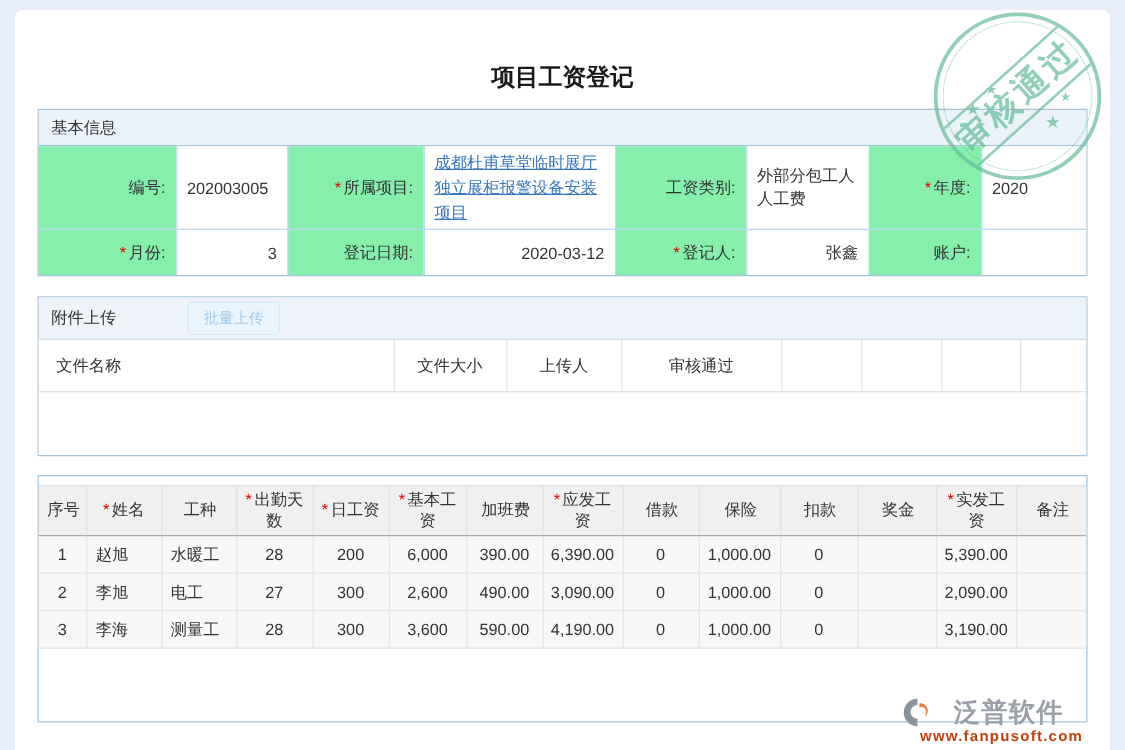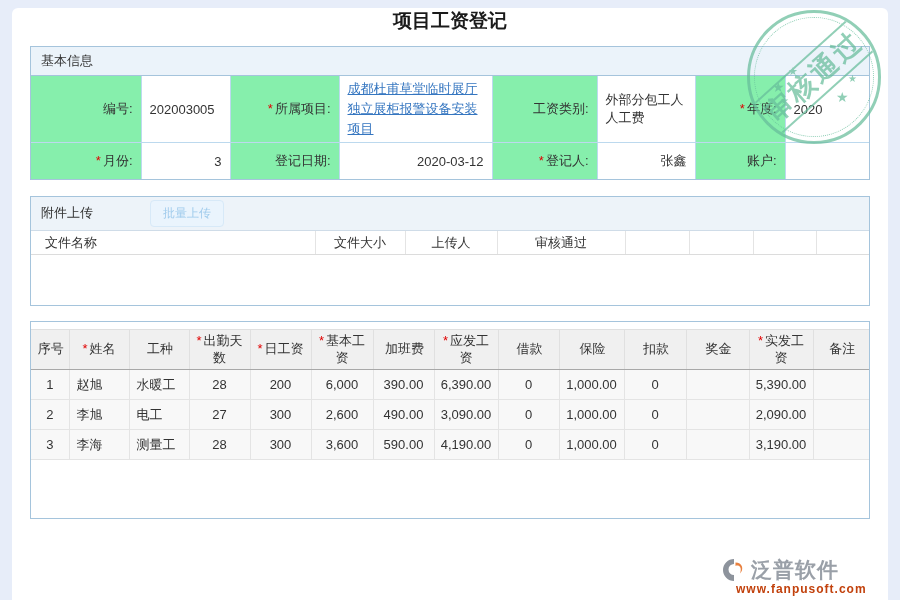--- a/index.html
+++ b/index.html
@@ -7,21 +7,21 @@
   body {
     background:#e7edf9;
     font-family:"Liberation Sans","DejaVu Sans",sans-serif;
     font-size:13px; color:#333;
   }
   .content {
     position:absolute; left:12px; right:12px; top:8px; bottom:0;
     background:#fff; border-radius:6px 6px 0 0;
   }
   .page-title {
-    text-align:center; font-size:19px; font-weight:bold; color:#1a1a1a;
+    text-align:center; padding-top:27px; font-size:19px; font-weight:bold; color:#1a1a1a;margin-top:14px;
   }
   .section {
     margin:0 18px; border:1px solid #a5c4dc; background:#fff;
   }
   .sec-basic { margin-top:12px; }
   .sec-head {
     background:#ebf3fa; border-bottom:1px solid #a5c4dc;
     padding:5px 10px; color:#333;
   }
   
@@ -42,21 +42,21 @@
   .attach-head {
     background:#edf3f9; display:flex; align-items:center; gap:10px;
     padding:4px 10px; height:34px; border-bottom:1px solid #cfdce8;
   }
   .btn-batch {
     background:#eaf4fd; color:#a0cbec; border:1px solid #d7e9f8;
     border-radius:4px; padding:4px 12px; font-size:12px; cursor:pointer;margin-left:47px;
   }
   table.attach { width:100%; border-collapse:collapse; table-layout:fixed; }
   table.attach th {
-    font-weight:normal; background:#fff; height:24px;
+    font-weight:normal; background:#fff; height:42px;
     border-right:1px solid #e4e4e4; border-bottom:1px solid #dcdcdc;
     text-align:center; color:#333;
   }
   table.attach th:first-child { text-align:left; padding-left:14px; }
   table.attach th:last-child { border-right:none; }
   .attach-empty { height:50px; background:#fff; }
   
   .sec-salary { margin-top:15px; padding-bottom:58px; }
   .salary-band { display:flex; align-items:center; gap:10px; padding:8px 10px; background:#f3f8fc; }
   .spinner {
@@ -94,21 +94,21 @@
     position:absolute; top:50%; left:-18%; width:136%; transform:translateY(-50%) rotate(-42deg);
     border-top:2px solid #67bd9b; border-bottom:2px solid #67bd9b;
     text-align:center; padding:1px 0;
   }
   .stamp-text {
     font-size:27px; font-weight:bold; color:#67bd9b; letter-spacing:3px; white-space:nowrap;
   }
   .stamp .star { position:absolute; color:#67bd9b; }
   
   .footer-logo { position:absolute; right:14px; bottom:4px; width:152px; z-index:11; }
-  .logo-row { display:flex; align-items:center; gap:3px; }
+  .logo-row { display:flex; align-items:center; gap:15px; }
   .logo-name { font-size:21px; font-weight:bold; color:#9aa0a8; letter-spacing:1px; }
   .logo-url { font-size:12px; font-weight:bold; color:#c2410c; letter-spacing:1px; margin-top:-2px; padding-left:14px; }
 </style>
 </head>
 <body>
 
 <div class="content">
 
   <div class="page-title">项目工资登记</div>
 

